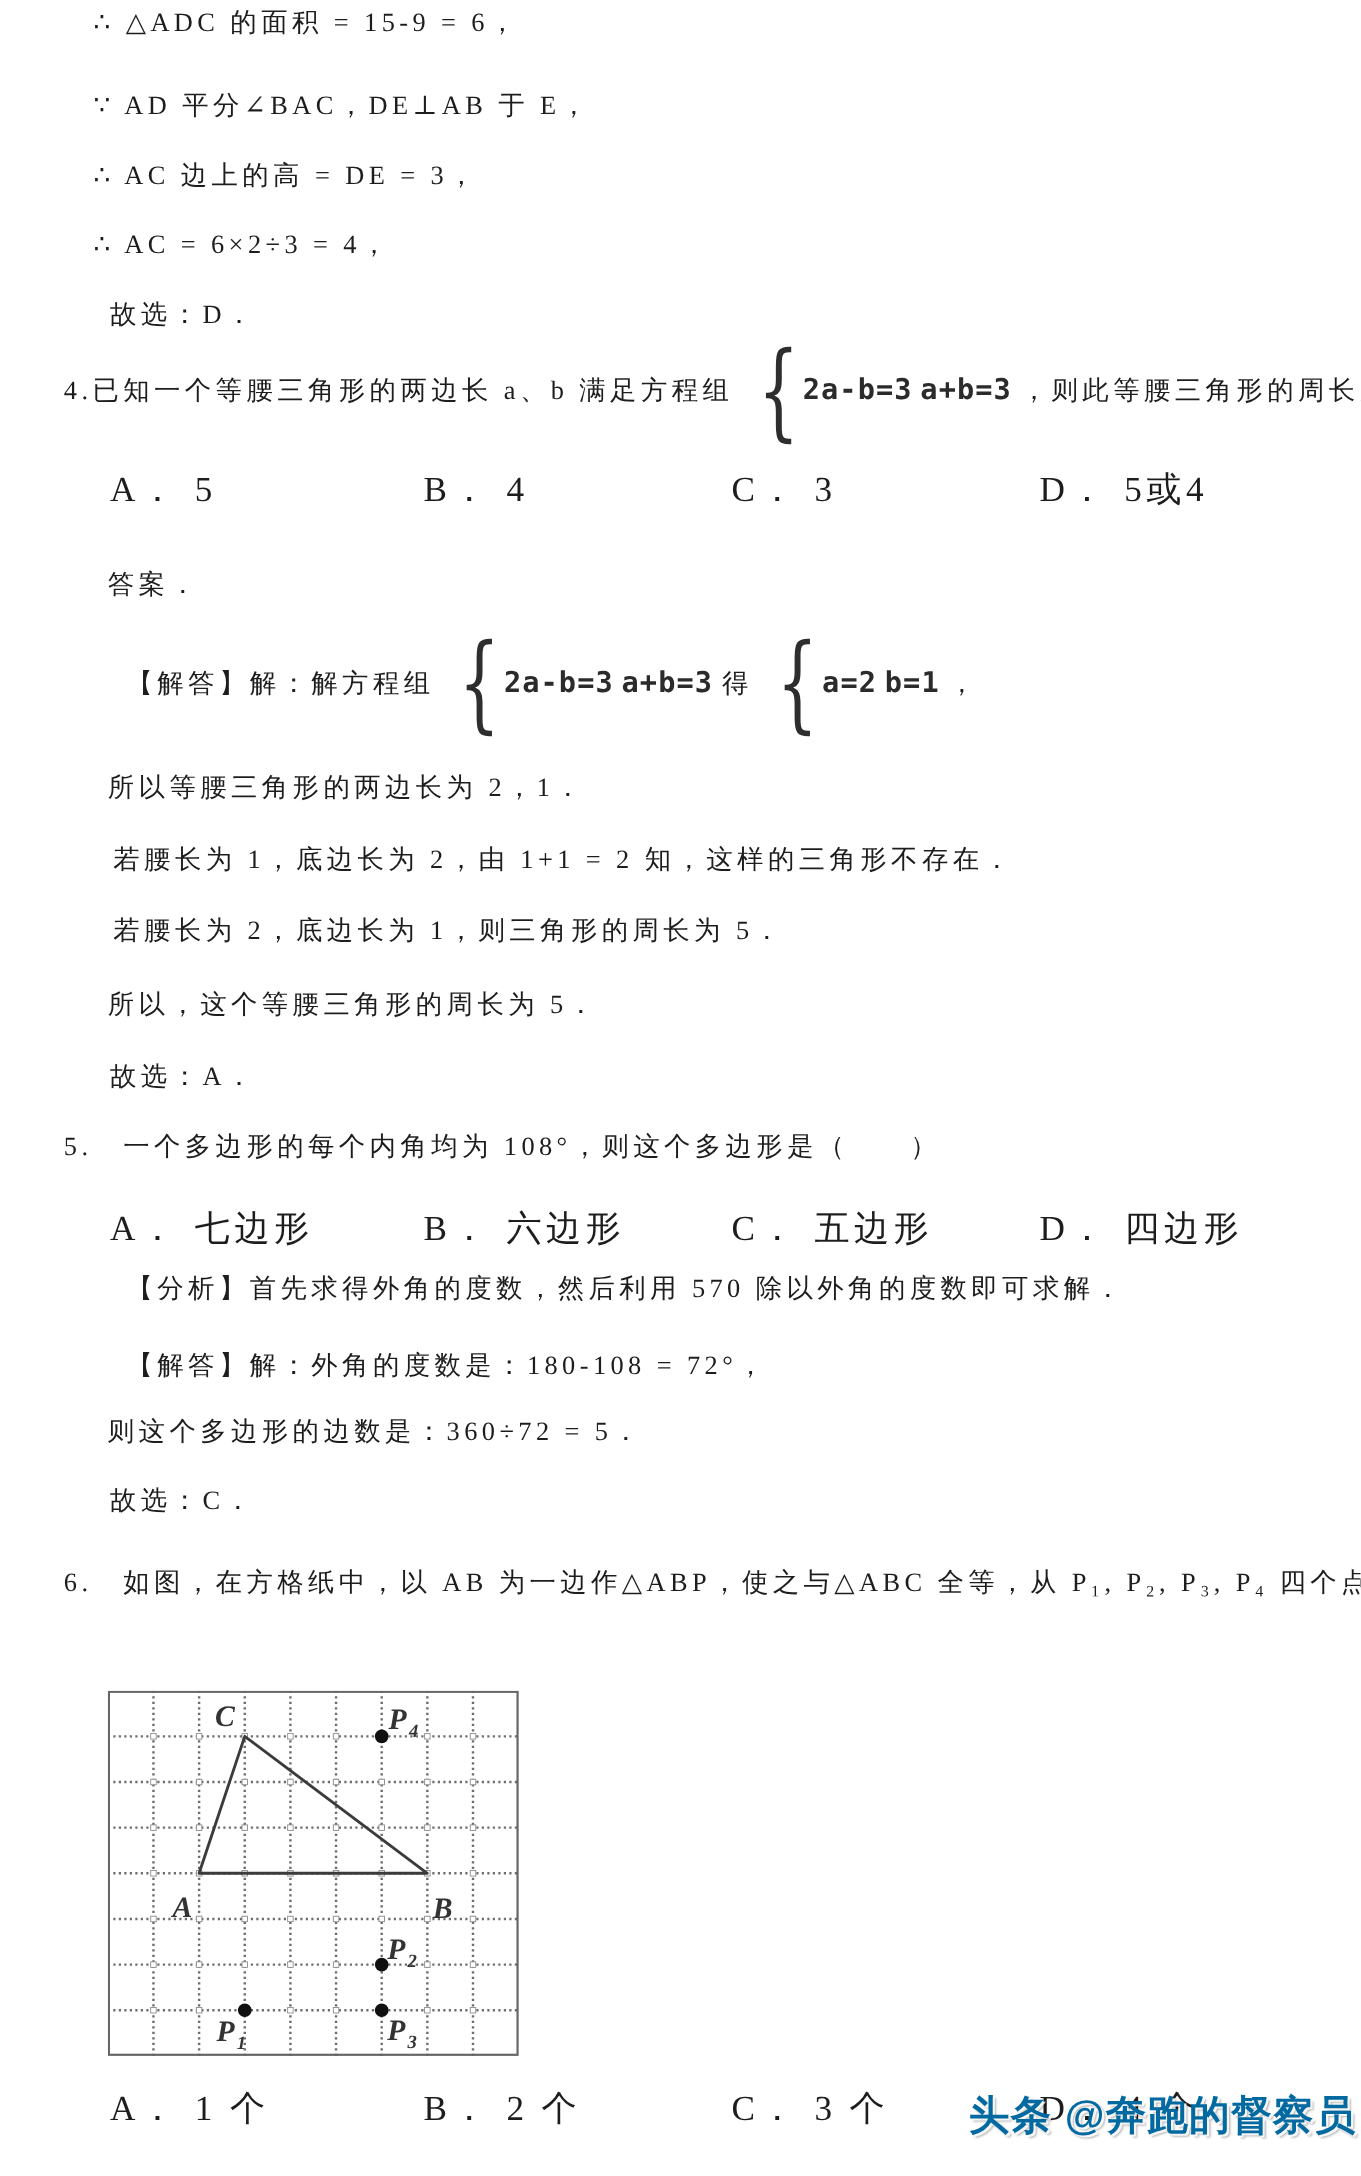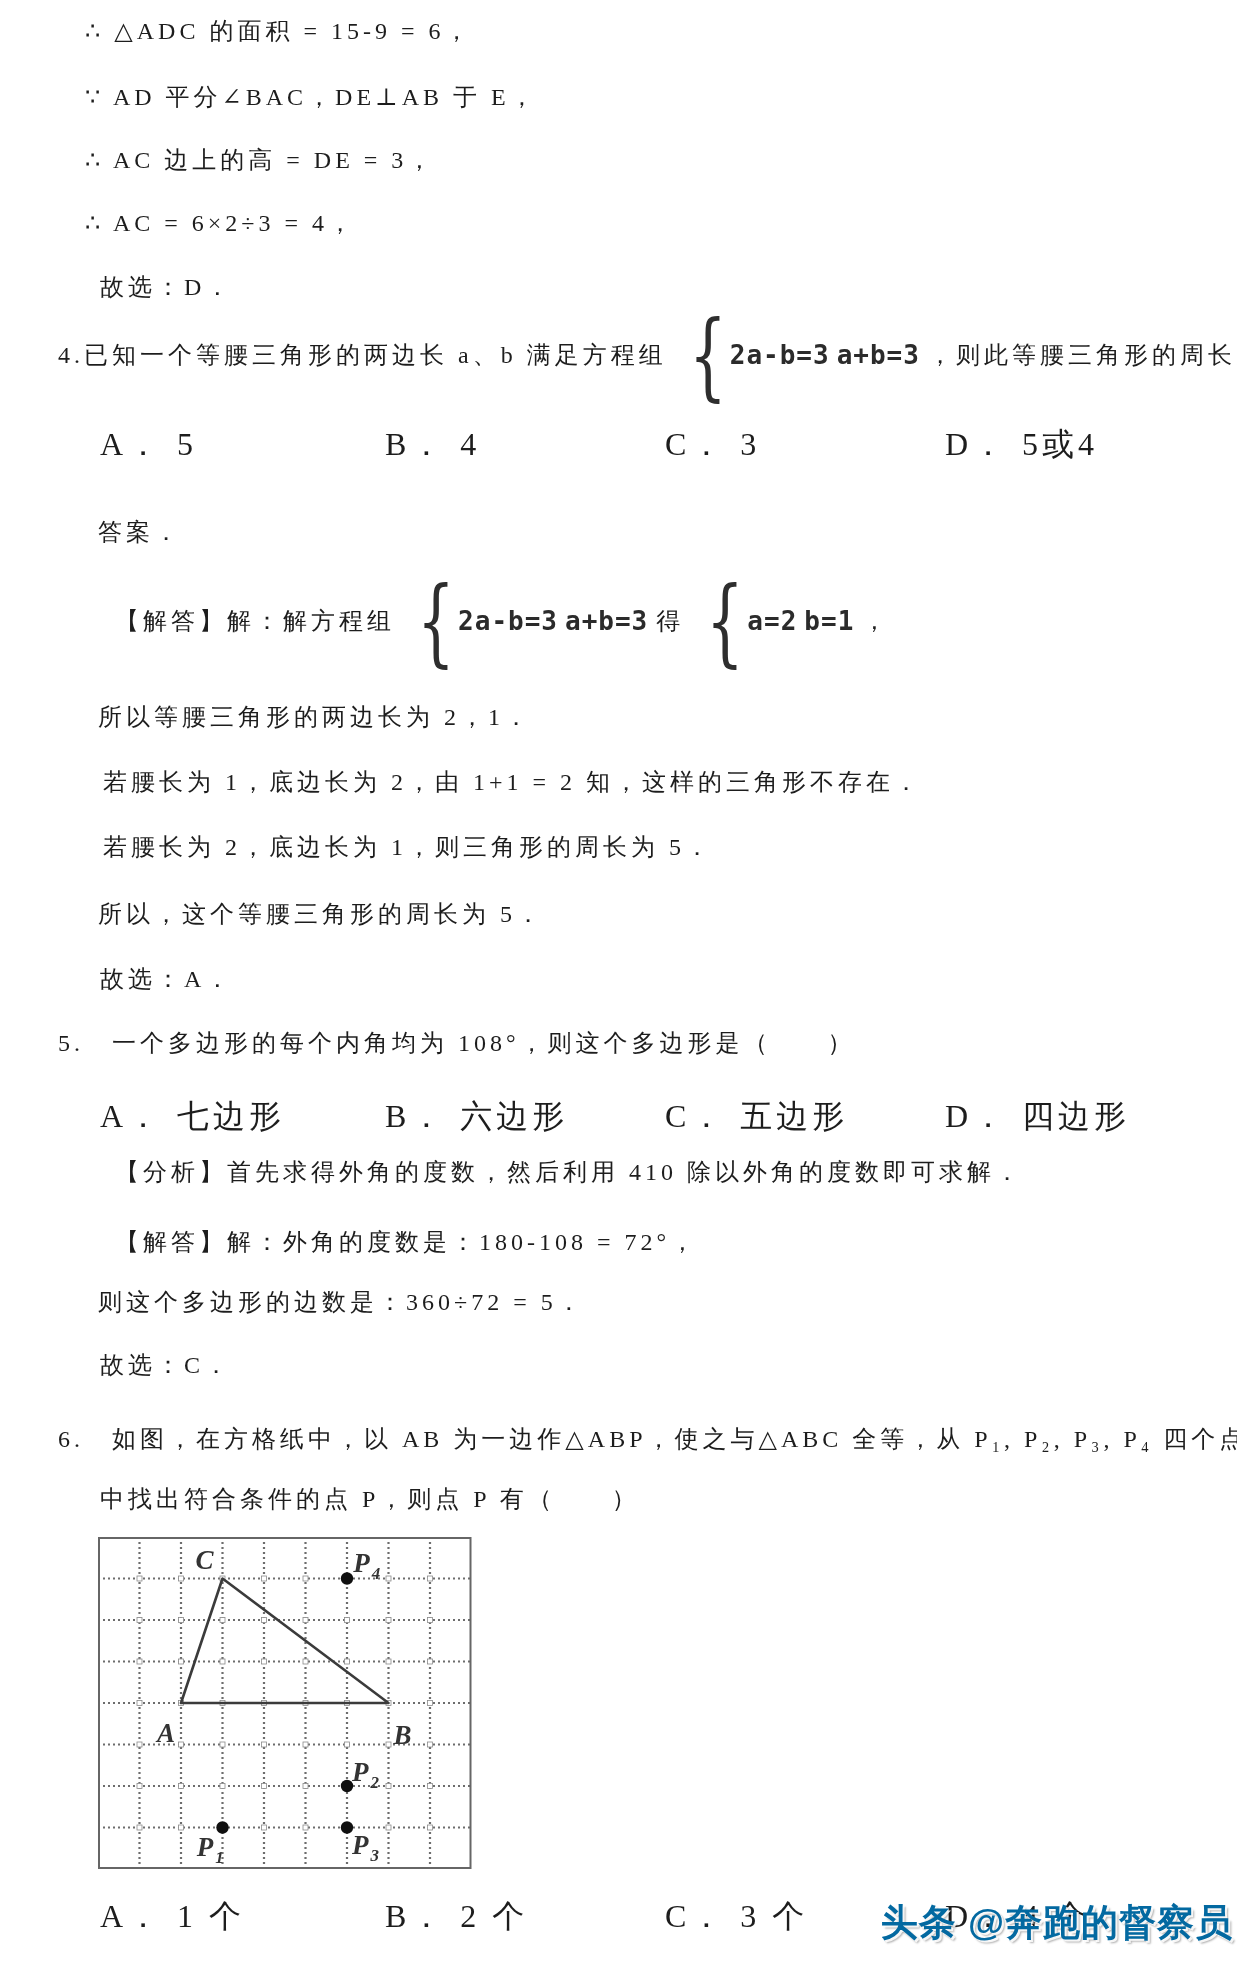--- a/index.html
+++ b/index.html
@@ -50,21 +50,21 @@
     font-family:"Liberation Sans","DejaVu Sans",sans-serif; font-weight:700;
     font-size:37px; letter-spacing:1px; color:#0369a1; white-space:nowrap;
     text-shadow:2px 2px 0 rgba(255,255,255,.85), 3px 3px 2px rgba(0,0,0,.3);
   }
 </style>
 </head>
 <body>
 
 <div class="page">
 
-  <div class="t" style="top:14px;left:85px">∴ △ADC 的面积 = 15-9 = 6，</div>
+  <div class="t" style="top:4px;left:85px">∴ △ADC 的面积 = 15-9 = 6，</div>
   <div class="t" style="top:80px;left:85px">∵ AD 平分∠BAC，DE⊥AB 于 E，</div>
   <div class="t" style="top:143px;left:85px">∴ AC 边上的高 = DE = 3，</div>
   <div class="t" style="top:206px;left:85px">∴ AC = 6×2÷3 = 4，</div>
   <div class="t" style="top:270px;left:100px">故选：D．</div>
 
   <div class="row" style="top:312px;left:58px">
     <span>4.已知一个等腰三角形的两边长 a、b 满足方程组</span>
     <span class="eqgroup">
       <span class="brace"></span>
       <span class="eqcol">
@@ -110,27 +110,26 @@
   <div class="t" style="top:897px;left:98px">所以，这个等腰三角形的周长为 5．</div>
   <div class="t" style="top:962px;left:100px">故选：A．</div>
 
   <div class="t" style="top:1026px;left:58px">5.　一个多边形的每个内角均为 108°，则这个多边形是（　　）</div>
   <div class="optrow" style="top:1095px">
     <span class="opt w1"><span class="ol">A．</span><span>七边形</span></span>
     <span class="opt w2"><span class="ol">B．</span><span>六边形</span></span>
     <span class="opt w3"><span class="ol">C．</span><span>五边形</span></span>
     <span class="opt"><span class="ol">D．</span><span>四边形</span></span>
   </div>
-  <div class="t" style="top:1155px;left:115px">【分析】首先求得外角的度数，然后利用 410 除以外角的度数即可求解．</div>
+  <div class="t" style="top:1155px;left:115px">【分析】首先求得外角的度数，然后利用 570 除以外角的度数即可求解．</div>
   <div class="t" style="top:1225px;left:115px">【解答】解：外角的度数是：180-108 = 72°，</div>
   <div class="t" style="top:1285px;left:98px">则这个多边形的边数是：360÷72 = 5．</div>
   <div class="t" style="top:1348px;left:100px">故选：C．</div>
 
   <div class="t" style="top:1422px;left:58px">6.　如图，在方格纸中，以 AB 为一边作△ABP，使之与△ABC 全等，从 P₁, P₂, P₃, P₄ 四个点</div>
-  <div class="t" style="top:1482px;left:100px">中找出符合条件的点 P，则点 P 有（　　）</div>
 
   <svg id="grid-svg" class="figure" viewBox="0 0 373.5 332" width="373.5" height="332">
       <line x1="41.5" y1="0" x2="41.5" y2="332" class="gl"></line>
       <line x1="83" y1="0" x2="83" y2="332" class="gl"></line>
       <line x1="124.5" y1="0" x2="124.5" y2="332" class="gl"></line>
       <line x1="166" y1="0" x2="166" y2="332" class="gl"></line>
       <line x1="207.5" y1="0" x2="207.5" y2="332" class="gl"></line>
       <line x1="249" y1="0" x2="249" y2="332" class="gl"></line>
       <line x1="290.5" y1="0" x2="290.5" y2="332" class="gl"></line>
       <line x1="332" y1="0" x2="332" y2="332" class="gl"></line>

